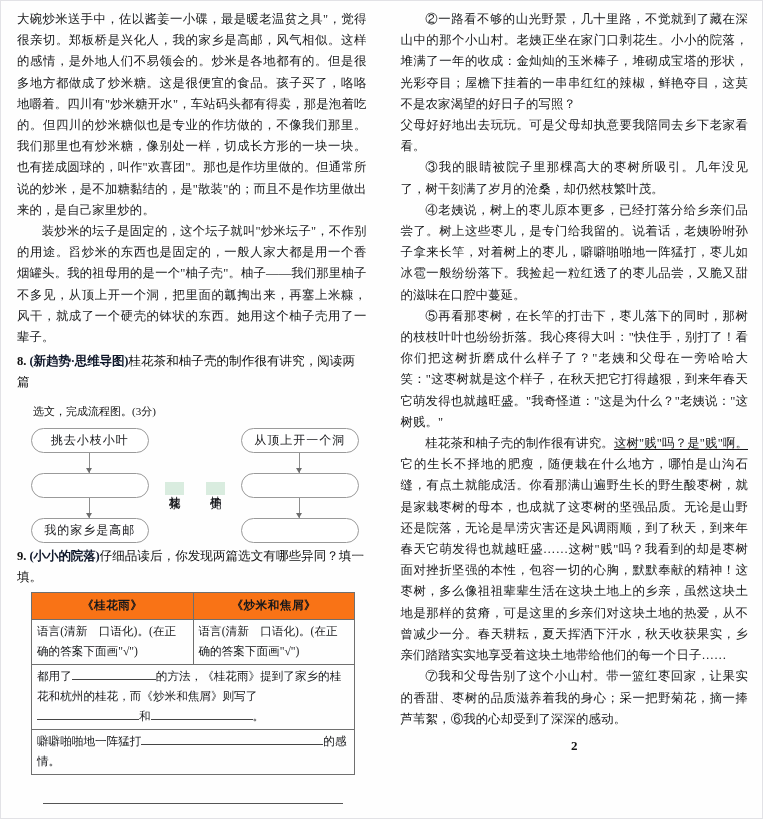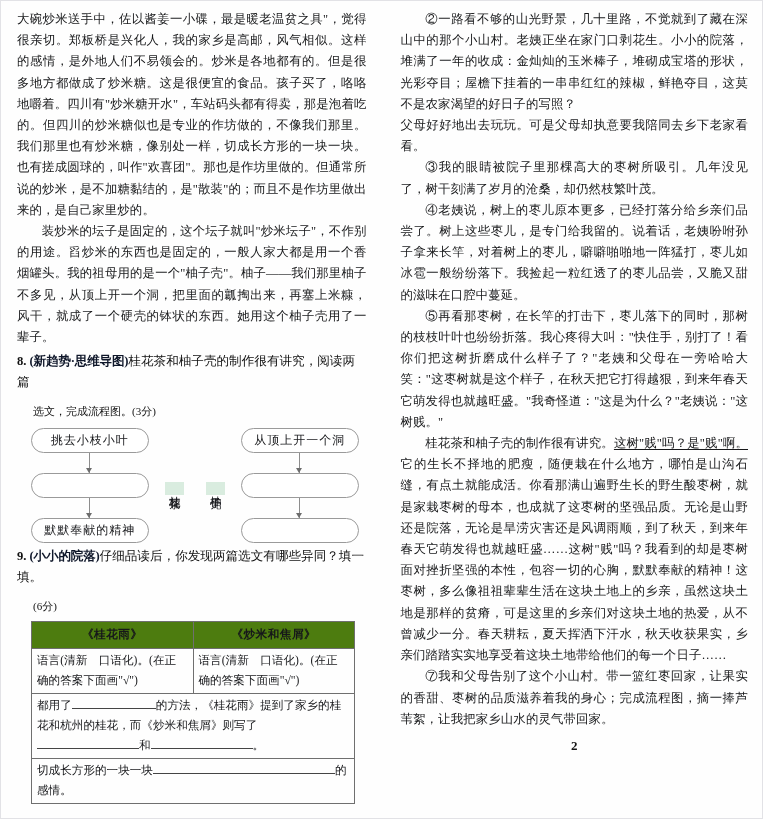--- a/index.html
+++ b/index.html
@@ -142,21 +142,21 @@
     line-height: 20px;
   }
   table.cmp td, table.cmp th {
     border: 1px solid #6f6f6f;
     padding: 2px 5px;
     vertical-align: top;
     color: #16171a;
     font-weight: normal;
   }
   table.cmp th {
-    background: #4d7c0f;
+    background: #f97316;
     text-align: center;
     font-weight: bold;
     padding: 3px 20px;
     letter-spacing: 0.5px;
     margin-top: 16px;
   }
   .blank {
     display: inline-block;
     border-bottom: 1px solid #444;
     vertical-align: baseline;
@@ -199,58 +199,57 @@
         <div class="q-sub">选文，完成流程图。(3分)</div>
       </div>
 
       <div class="flow">
 
         <div class="flow-col">
           <div class="fbox">挑去小枝小叶</div>
           <div class="farrow"></div>
           <div class="fbox empty"></div>
           <div class="farrow"></div>
-          <div class="fbox">默默奉献的精神</div>
+          <div class="fbox">我的家乡是高邮</div>
         </div>
 
         <div class="flow-mid">
           <div class="vlabel">桂花茶</div>
           <div class="vlabel">柚子壳</div>
         </div>
 
         <div class="flow-col">
           <div class="fbox">从顶上开一个洞</div>
           <div class="farrow"></div>
           <div class="fbox empty"></div>
           <div class="farrow"></div>
           <div class="fbox empty"></div>
         </div>
       </div>
 
       <div class="q">
         <span class="q-num">9.</span>
         <span class="tag">(小小的院落)</span><span>仔细品读后，你发现两篇选文有哪些异同？填一填。</span>
-        <div class="q-sub">(6分)</div>
       </div>
 
       <table class="cmp">
         <tbody>
             <tr>
           <th>《桂花雨》</th>
           <th>《炒米和焦屑》</th>
         </tr>
         <tr>
           <td>语言(清新　口语化)。(在正确的答案下面画"√")</td>
           <td>语言(清新　口语化)。(在正确的答案下面画"√")</td>
         </tr>
         <tr>
           <td colspan="2"><span>都用了</span><span class="blank b-md"></span><span>的方法，《桂花雨》提到了家乡的桂花和杭州的桂花，而《炒米和焦屑》则写了</span><span class="blank b-lg"></span><span>和</span><span class="blank b-lg"></span><span>。</span></td>
         </tr>
         <tr>
-          <td colspan="2"><span>切成长方形的一块一块</span><span class="blank b-xl"></span><span>的感情。</span></td>
+          <td colspan="2"><span>噼噼啪啪地一阵猛打</span><span class="blank b-xl"></span><span>的感情。</span></td>
         </tr>
       </tbody>
         </table>
 
       <div class="rule"></div>
 
     </div>
 
     <div class="col col-right">
 
@@ -259,19 +258,19 @@
       <p class="ptext">父母好好地出去玩玩。可是父母却执意要我陪同去乡下老家看看。</p>
 
       <p class="ptext indent">③我的眼睛被院子里那棵高大的枣树所吸引。几年没见了，树干刻满了岁月的沧桑，却仍然枝繁叶茂。</p>
 
       <p class="ptext indent">④老姨说，树上的枣儿原本更多，已经打落分给乡亲们品尝了。树上这些枣儿，是专门给我留的。说着话，老姨吩咐孙子拿来长竿，对着树上的枣儿，噼噼啪啪地一阵猛打，枣儿如冰雹一般纷纷落下。我捡起一粒红透了的枣儿品尝，又脆又甜的滋味在口腔中蔓延。</p>
 
       <p class="ptext indent">⑤再看那枣树，在长竿的打击下，枣儿落下的同时，那树的枝枝叶叶也纷纷折落。我心疼得大叫："快住手，别打了！看你们把这树折磨成什么样子了？"老姨和父母在一旁哈哈大笑："这枣树就是这个样子，在秋天把它打得越狠，到来年春天它萌发得也就越旺盛。"我奇怪道："这是为什么？"老姨说："这树贱。"</p>
 
       <p class="ptext indent"><span>桂花茶和柚子壳的制作很有讲究。</span><span class="uline">这树"贱"吗？是"贱"啊。</span><span>它的生长不择地的肥瘦，随便栽在什么地方，哪怕是山沟石缝，有点土就能成活。你看那满山遍野生长的野生酸枣树，就是家栽枣树的母本，也成就了这枣树的坚强品质。无论是山野还是院落，无论是旱涝灾害还是风调雨顺，到了秋天，到来年春天它萌发得也就越旺盛……这树"贱"吗？我看到的却是枣树面对挫折坚强的本性，包容一切的心胸，默默奉献的精神！这枣树，多么像祖祖辈辈生活在这块土地上的乡亲，虽然这块土地是那样的贫瘠，可是这里的乡亲们对这块土地的热爱，从不曾减少一分。春天耕耘，夏天挥洒下汗水，秋天收获果实，乡亲们踏踏实实地享受着这块土地带给他们的每一个日子……</span></p>
 
-      <p class="ptext indent">⑦我和父母告别了这个小山村。带一篮红枣回家，让果实的香甜、枣树的品质滋养着我的身心；完成流程图，摘一捧芦苇絮，让我把家乡山水的灵气带回家。</p>
+      <p class="ptext indent">⑦我和父母告别了这个小山村。带一篮红枣回家，让果实的香甜、枣树的品质滋养着我的身心；采一把野菊花，摘一捧芦苇絮，⑥我的心却受到了深深的感动。</p>
 
       <div class="pagenum">2</div>
     </div>
 
   </div>
 </div>
 
 </body></html>

